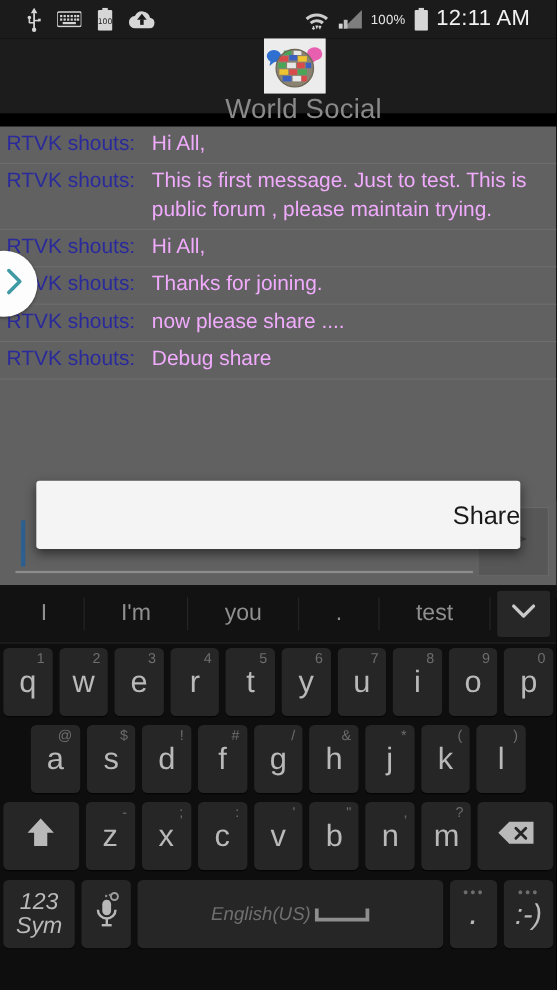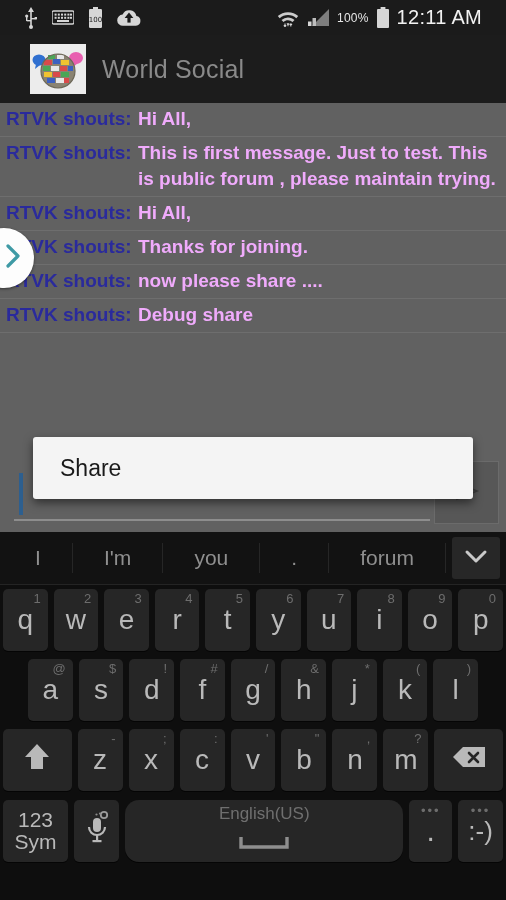--- a/index.html
+++ b/index.html
@@ -13,28 +13,28 @@
               background:#1b1b1b; display:flex; align-items:center;
               padding:0 24px; }
   .sb-left{ display:flex; align-items:center; gap:14px; }
   .sb-right{ margin-left:auto; display:flex; align-items:center; gap:7px; }
   .sb-ico{ display:block; fill:#d6d6d6; }
   .sb-pct{ color:#e6e6e6; font-size:12px; letter-spacing:.2px; }
   .sb-time{ color:#f2f2f2; font-size:20px; letter-spacing:.3px; }
 
   
   .appbar{ position:absolute; left:0; top:35px; width:506px; height:68px;
-           background:#1c1c1c; display:flex; align-items:center; padding-left:30px; }
+           background:#1c1c1c; display:flex; align-items:center; padding-left:30px;flex-direction:column; }
   .app-icon{ width:56px; height:50px; background:#ededed; position:relative;
              overflow:hidden; flex:0 0 auto; }
   .app-title{ color:#8a8a8a; font-size:25px; margin-left:16px; letter-spacing:.2px; }
 
   
-  .content{ position:absolute; left:0; top:103px; width:506px; height:429px;
-            background:#616161;font-weight:bold; }
+  .content{ position:absolute; left:0; top:115px; width:506px; height:429px;
+            background:#616161; }
   .msg{ display:flex; padding:3px 6px 4px 6px; border-bottom:1px solid #6e6e6e;
         align-items:flex-start; }
   .msg-user{ color:#2a2a9c; font-size:19px; flex:0 0 126px; white-space:nowrap;
              line-height:26px; }
   .msg-text{ color:#f0abfc; font-size:19px; line-height:26px; margin-left:6px; flex:1; }
 
   
   .fab{ position:absolute; left:-26px; top:228px; width:60px; height:60px;
         border-radius:50%; background:#fdfdfd; display:flex; align-items:center;
         justify-content:center; box-shadow:0 1px 3px rgba(0,0,0,.45); }
@@ -47,21 +47,21 @@
               border-bottom:2px solid #8d8d8d; }
   .caret{ position:absolute; left:5px; top:10px; width:4px; height:42px;
           background:#2d5f8f; }
   .sendbtn{ position:absolute; left:434px; top:6px; width:65px; height:63px;
             background:#575757; border:1px solid #6b6b6b; display:flex;
             align-items:center; justify-content:center; }
 
   
   .dialog{ position:absolute; left:33px; top:437px; width:440px; height:62px;
            background:#f4f4f4; border-radius:3px;
-           box-shadow:0 4px 10px rgba(0,0,0,.5); display:flex; align-items:center; }
+           box-shadow:0 4px 10px rgba(0,0,0,.5); display:flex; align-items:center;justify-content:flex-end; }
   .dialog-label{ color:#1a1a1a; font-size:23px; margin-left:27px; }
 
   
   .keyboard{ position:absolute; left:0; top:532px; width:506px; height:368px;
              background:#0e0e0e; }
   .suggest{ height:53px; display:flex; align-items:center;
             border-bottom:1px solid #242424; background:#121212; padding:0 4px; }
   .sugg{ flex:1 1 auto; text-align:center; color:#8f8f8f; font-size:21px;
          border-right:1px solid #262626; line-height:30px; }
   .sugg:last-of-type{ border-right:none; }
@@ -70,28 +70,28 @@
               margin-left:6px; margin-right:2px; }
 
   .krow{ display:flex; justify-content:center; align-items:center;
          gap:6px; padding:4px 3px; }
   .key{ position:relative; flex:1 1 0; height:62px; background:#262626;
         border-radius:5px; display:flex; align-items:center; justify-content:center;
         color:#b9b9b9; font-size:28px;
         box-shadow:0 1px 0 #050505; }
   .key .alt{ position:absolute; top:2px; right:7px; font-size:13px; color:#6d6d6d; }
   .key.wide{ flex:1.45 1 0; }
-  .key.space{ flex:6.2 1 0; flex-direction:column; gap:2px;border-radius:14px; }
+  .key.space{ flex:6.2 1 0; flex-direction:row; gap:2px; }
   .key.space .lbl{ font-size:17px; color:#6f6f6f; }
   .key.small{ flex:0.95 1 0; }
   .key .dots{ position:absolute; top:3px; left:0; right:0; text-align:center;
               font-size:13px; color:#6d6d6d; letter-spacing:2px; }
   .key .twoline{ font-size:21px; line-height:22px; text-align:center; }
   .krow.r2{ padding-left:28px; padding-right:28px; }
-  .krow.r4{ padding-top:5px; }
+  .krow.r4{ padding-top:5px;font-style:italic; }
 </style>
 </head>
 <body>
 
 <div id="screen">
 
   <div class="statusbar">
     <div class="sb-left">
       <span>
         <svg class="sb-ico" width="14" height="22" viewBox="0 0 14 22">
@@ -253,21 +253,21 @@
     <span class="dialog-label">Share</span>
   </div>
 
   <div class="keyboard">
 
     <div class="suggest">
       <span class="sugg">I</span>
       <span class="sugg">I'm</span>
       <span class="sugg">you</span>
       <span class="sugg">.</span>
-      <span class="sugg">forum</span>
+      <span class="sugg">test</span>
       <span class="sugg-more">
         <span>
           <svg width="24" height="15" viewBox="0 0 24 15">
             <path d="M3 3 L12 12 L21 3" fill="none" stroke="#c9c9c9" stroke-width="3" stroke-linecap="round" stroke-linejoin="round"></path>
           </svg>
         </span>
       </span>
     </div>
 
     <div class="krow r1">

